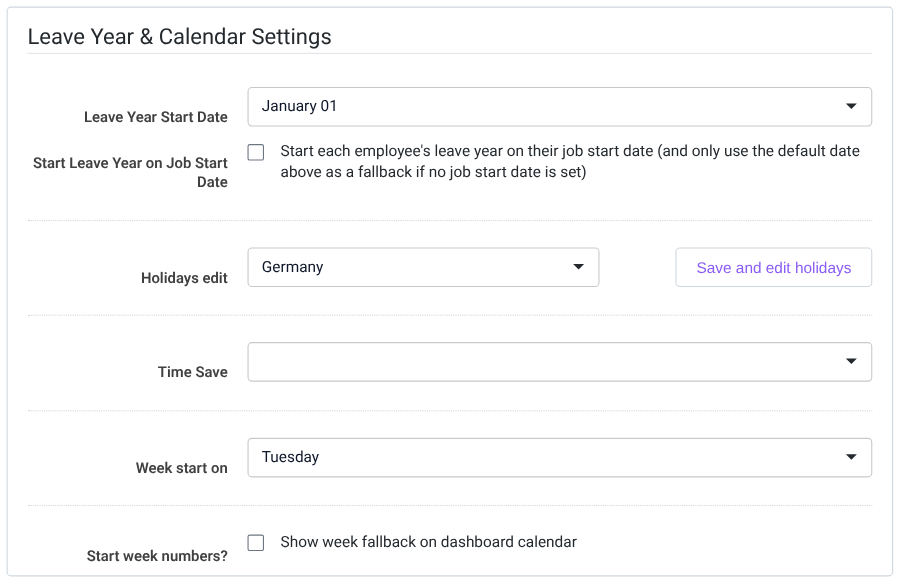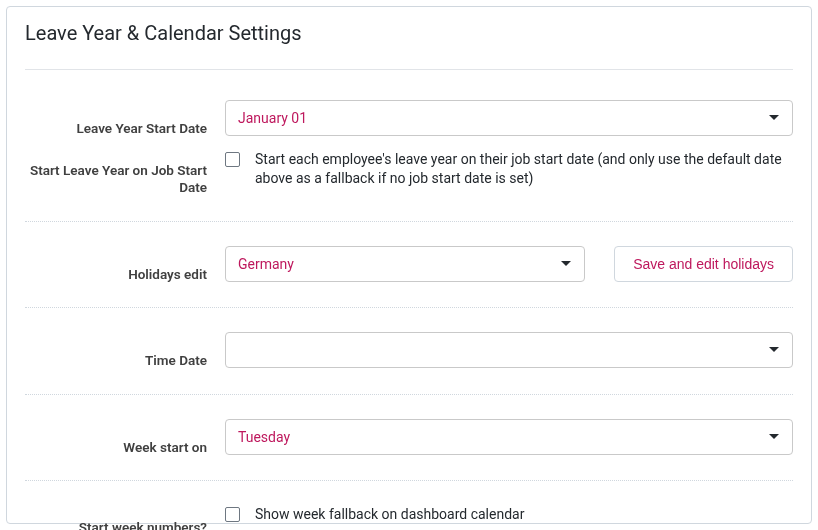--- a/index.html
+++ b/index.html
@@ -17,21 +17,21 @@
   .panel {
     border: 1px solid #d0d7de;
     border-radius: 4px;
     padding: 14px 18px 36px 18px;
     height: 518px;
   }
   .panel-title {
     font-size: 20px;
     font-weight: 400;
     color: #24292e;
-    padding-bottom: 24px;
+    padding-bottom: 3px;
     border-bottom: 1px solid #e1e4e8;
     margin-bottom: 18px;
   }
   .form-row {
     display: flex;
     align-items: flex-start;
     padding: 12px 0;
   }
   .form-row.tight {
     padding-top: 0;
@@ -65,50 +65,50 @@
   .select {
     position: relative;
     border: 1px solid #c9c9c9;
     border-radius: 4px;
     background: #fff;
     height: 36px;
     display: flex;
     align-items: center;
     padding: 0 12px;
     font-size: 14px;
-    color: #be185d;
+    color: #0f172a;
     cursor: pointer;
     user-select: none;
   }
   .select.full {
     flex: 1;
   }
   .select.medium {
-    width: 360px;
+    width: 320px;
   }
   .select .caret {
     position: absolute;
     right: 12px;
     top: 50%;
     transform: translateY(-50%);
   }
   .caret svg {
     width: 12px;
     height: 8px;
     display: block;
     fill: #24292e;
   }
   .btn {
     border: 1px solid #d0d7de;
     border-radius: 4px;
     background: #fff;
     height: 36px;
     padding: 0 18px;
     font-size: 14px;
-    color: #be185d;
+    color: #8b5cf6;
     cursor: pointer;
     display: inline-flex;
     align-items: center;
   }
   .checkbox-row {
     display: flex;
     align-items: flex-start;
     gap: 15px;
   }
   .checkbox {
@@ -173,21 +173,21 @@
       <div style="flex:1"></div>
       <button class="btn">
         <span>Save and edit holidays</span>
       </button>
     </div>
   </div>
 
   <hr class="hr-dashed">
 
   <div class="form-row">
-    <div class="label-col">Time Date</div>
+    <div class="label-col">Time Save</div>
     <div class="control-col">
       <div class="select full">
         <span class="caret">
           <svg viewBox="0 0 12 8">
               <path d="M1 1 L6 6 L11 1 Z"></path>
             </svg>
         </span>
       </div>
     </div>
   </div>

